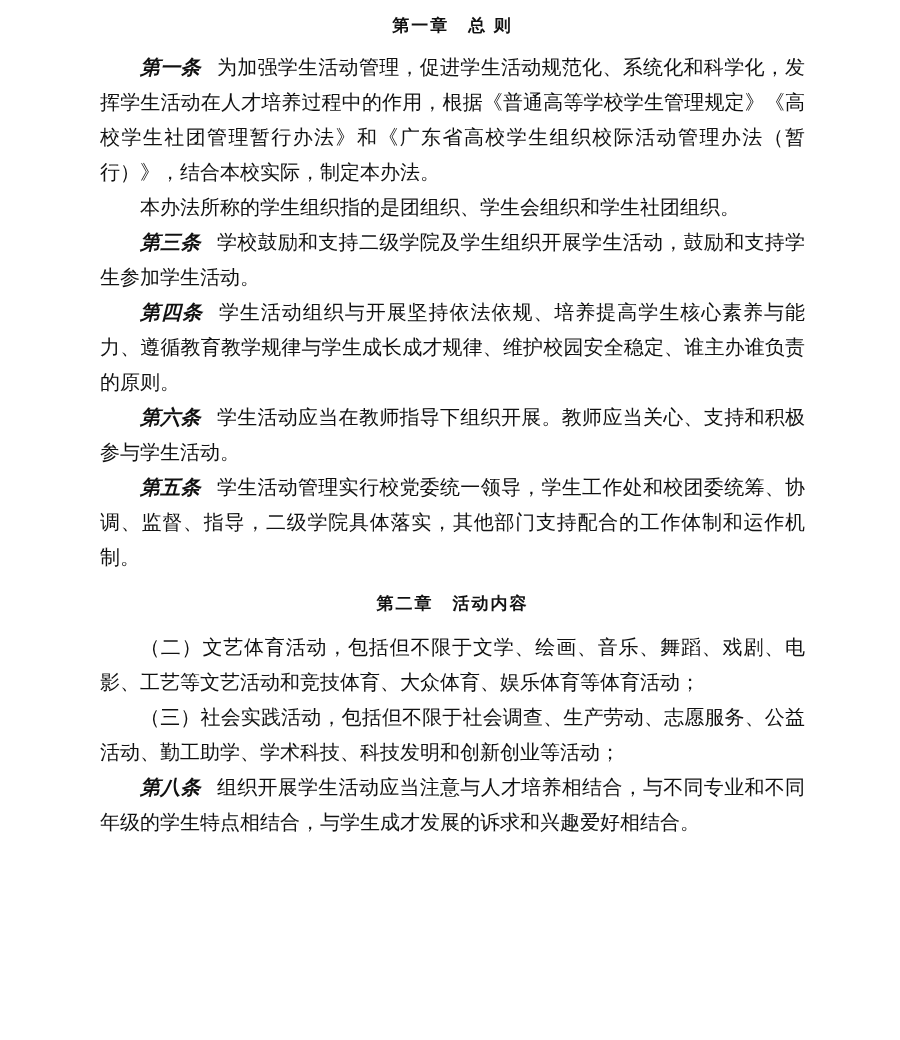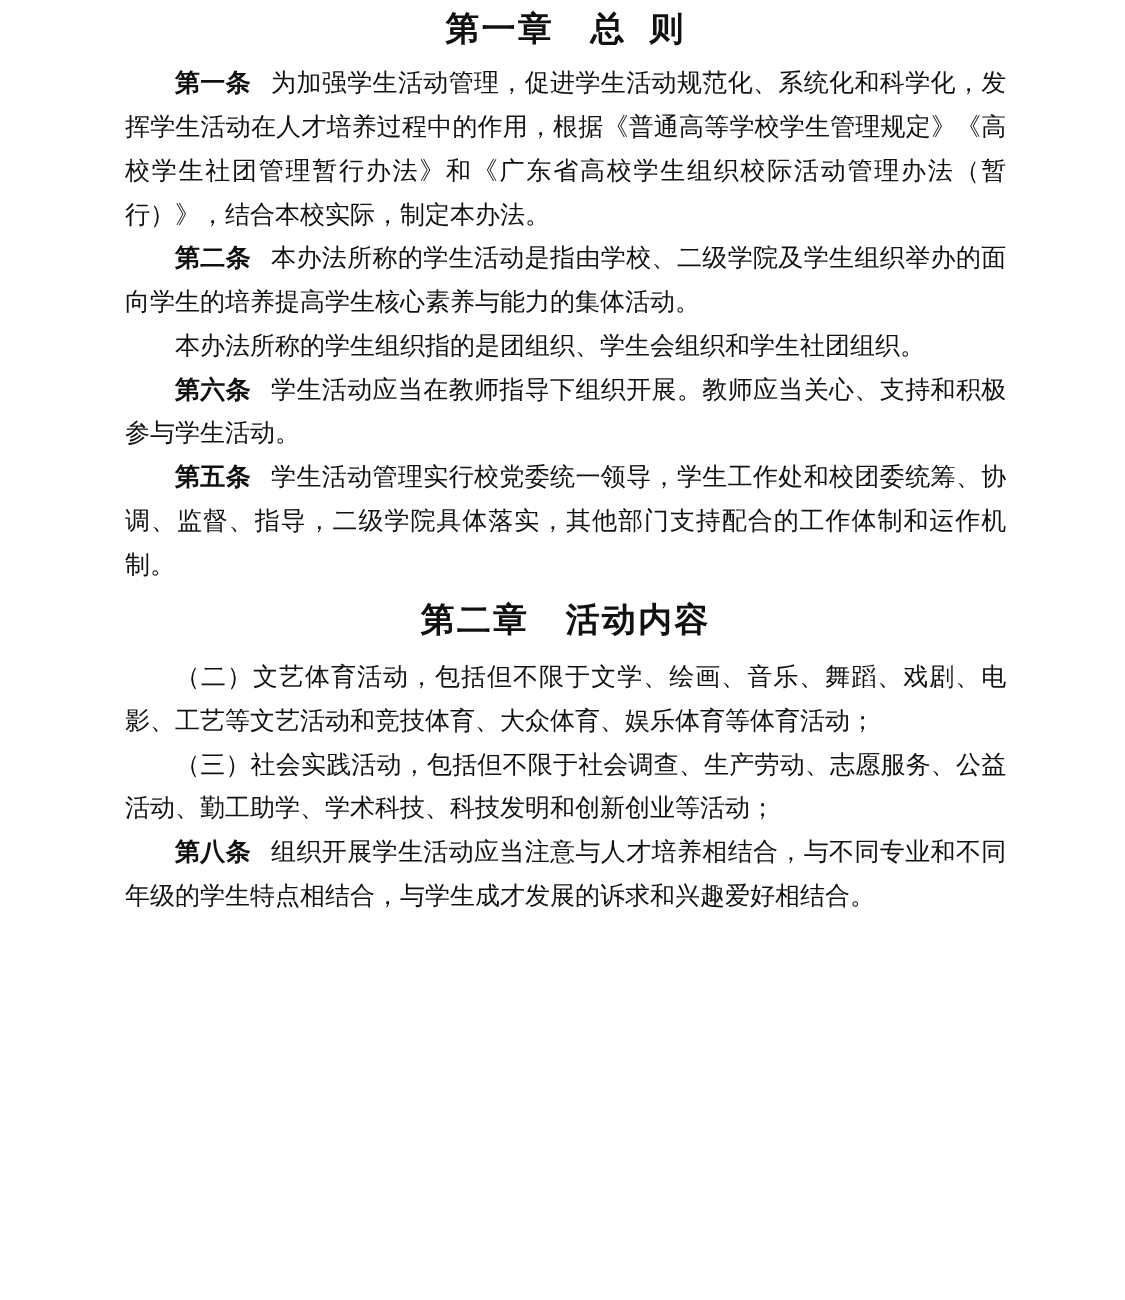--- a/index.html
+++ b/index.html
@@ -14,22 +14,22 @@
     font-family: "Liberation Serif", serif;
     color: #111111;
   }
   .doc-page {
     box-sizing: border-box;
     width: 900px;
     height: 1040px;
     padding: 6px 95px 0 100px;
   }
   .chapter-title {
-    font-family: Liberation Mono, monospace;
-    font-size: 27px;
+    font-family: Liberation Sans, sans-serif;
+    font-size: 17px;
     font-weight: 700;
     text-align: center;
     line-height: 40px;
     margin: 0 0 4px 0;
     letter-spacing: 2px;
   }
   .chapter + .chapter .chapter-title {
     margin-top: 9px;
     margin-bottom: 6px;
   }
@@ -38,37 +38,39 @@
     font-size: 20px;
     line-height: 35px;
     text-align: justify;
     text-indent: 2em;
     word-break: break-all;
   }
   .article-label {
     font-family: "Liberation Sans", sans-serif;
     font-weight: 700;
     margin-right: 0.8em;
+    font-style: italic;
   }
 </style>
 </head>
 <body style="background: rgb(255, 255, 255); color: rgb(17, 17, 17);">
 
 <div class="doc-page">
 
   <section class="chapter">
     <h1 class="chapter-title">第一章　总 则</h1>
 
     <p class="para"><b class="article-label">第一条</b><span>为加强学生活动管理，促进学生活动规范化、系统化和科学化，发挥学生活动在人才培养过程中的作用，根据《普通高等学校学生管理规定》《高校学生社团管理暂行办法》和《广东省高校学生组织校际活动管理办法（暂行）》，结合本校实际，制定本办法。</span></p>
 
-    <p class="para"><b class="article-label">第二条</b><span>本办法所称的学生活动是指由学校、二级学院及学生组织举办的面向学生的培养提高学生核心素养与能力的集体活动。</span></p>
 
     <p class="para"><span>本办法所称的学生组织指的是团组织、学生会组织和学生社团组织。</span></p>
 
+    <p class="para"><b class="article-label">第三条</b><span>学校鼓励和支持二级学院及学生组织开展学生活动，鼓励和支持学生参加学生活动。</span></p>
 
+    <p class="para"><b class="article-label">第四条</b><span>学生活动组织与开展坚持依法依规、培养提高学生核心素养与能力、遵循教育教学规律与学生成长成才规律、维护校园安全稳定、谁主办谁负责的原则。</span></p>
 
     <p class="para"><b class="article-label">第六条</b><span>学生活动应当在教师指导下组织开展。教师应当关心、支持和积极参与学生活动。</span></p>
 
     <p class="para"><b class="article-label">第五条</b><span>学生活动管理实行校党委统一领导，学生工作处和校团委统筹、协调、监督、指导，二级学院具体落实，其他部门支持配合的工作体制和运作机制。</span></p>
   </section>
 
   <section class="chapter">
     <h1 class="chapter-title">第二章　活动内容</h1>
 
 

